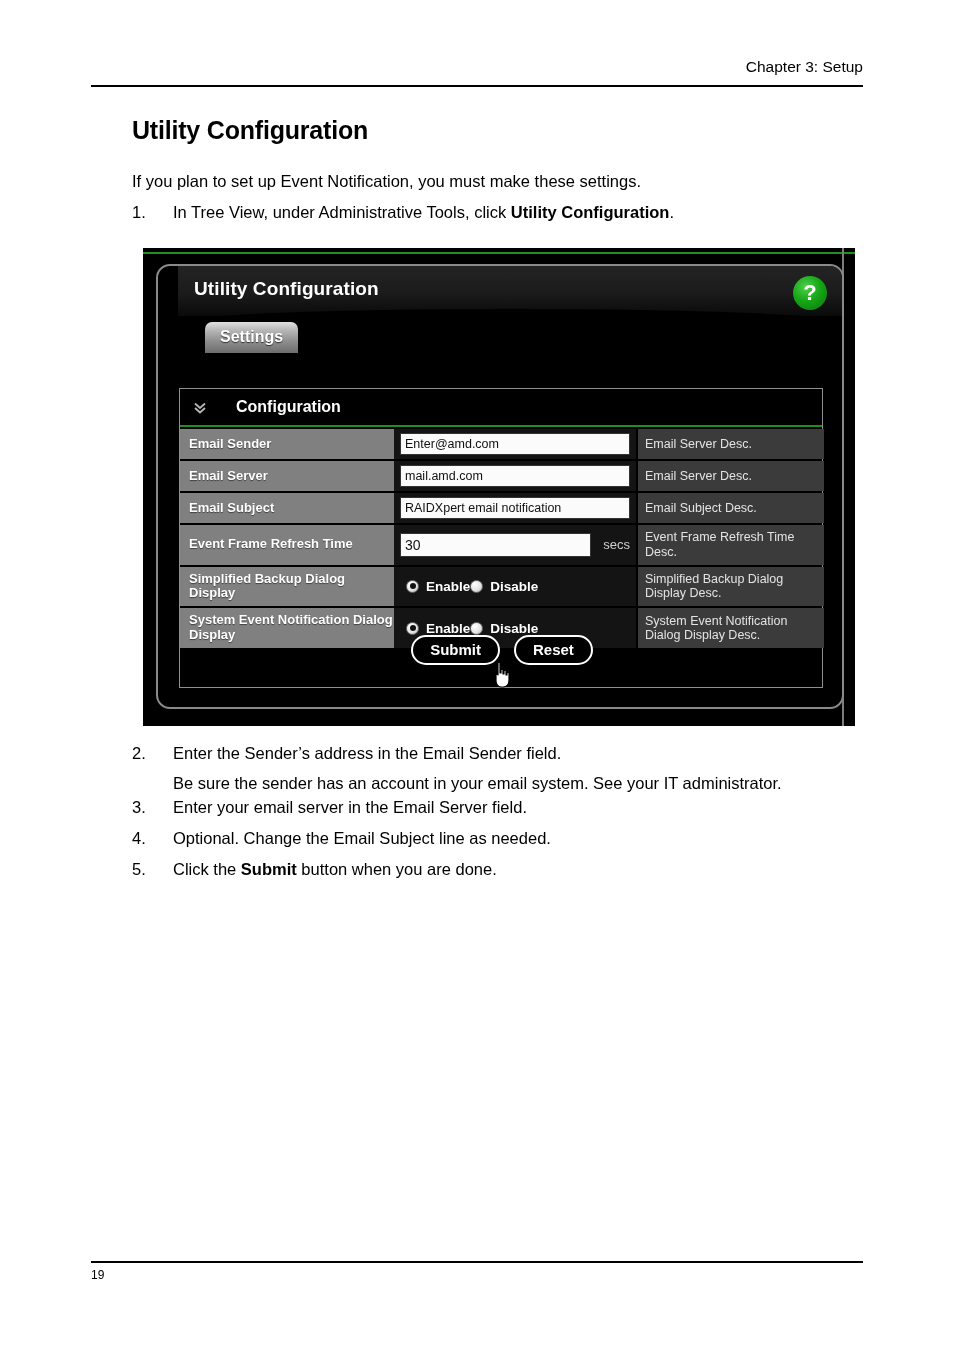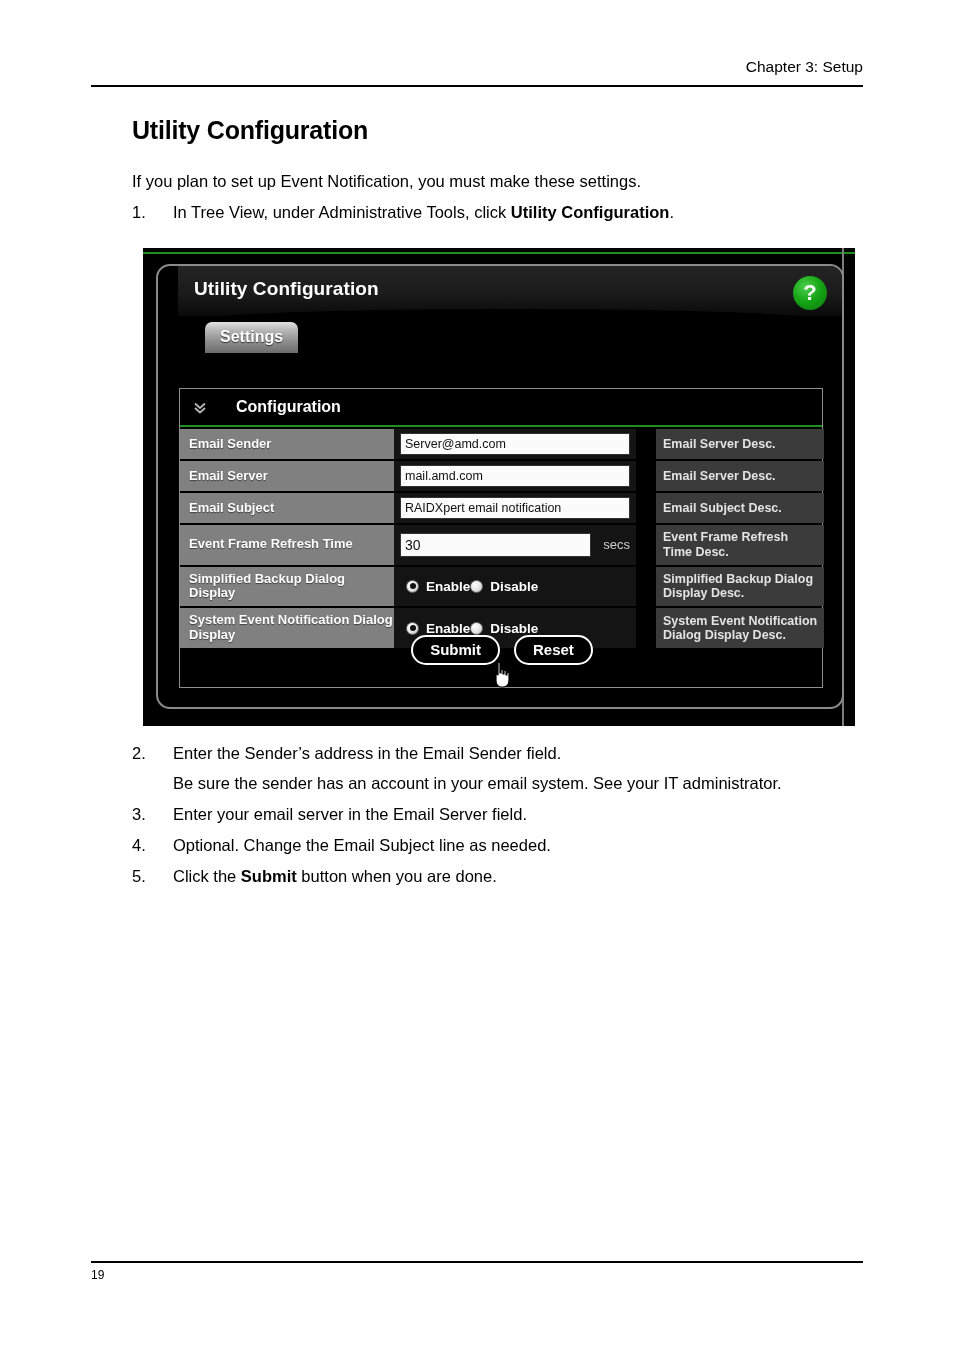--- a/index.html
+++ b/index.html
@@ -31,21 +31,21 @@
     position: absolute; left: 132px; top: 170px; width: 740px;
     font-size: 16.5px; line-height: 1.35;
   }
   .steps-top { position: absolute; left: 132px; top: 201px; width: 740px; }
   .steps-bot { position: absolute; left: 132px; top: 742px; width: 740px; }
   .step { display: flex; font-size: 16.5px; line-height: 1.45; margin-bottom: 7px; }
   .step .num { width: 41px; flex: 0 0 41px; }
   .step .txt { flex: 1; }
   .substep {
     margin-left: 41px; font-size: 16.5px; line-height: 1.45;
-    margin-bottom: 7px; margin-top: -1px;
+    margin-top: -1px;
   }
   b { font-weight: bold; }
 
   
   .doc-footer-rule {
     position: absolute; left: 91px; top: 1261px; width: 772px;
     height: 2px; background: #000;
   }
   .doc-footer {
     position: absolute; left: 91px; top: 1268px; width: 772px;
@@ -139,22 +139,21 @@
     background: #141414;
     display: flex; align-items: center;
     padding: 4px 6px 4px 6px;
   }
   .cell-desc {
     flex: 1;
     background: #3b3b3b; color: #e3e3e3;
     font-size: 12.5px; line-height: 1.18;
     padding: 5px 6px 5px 7px;
     display: flex; align-items: center;
-    margin-left: 20px;
-    font-weight: bold;
+    margin-left: 2px;
   }
   .tin {
     width: 100%; height: 22px;
     background: #fbfbfb; border: 1px solid #333;
     color: #111; font-size: 12.5px;
     padding: 0 4px; line-height: 20px;
     font-family: "Liberation Sans", sans-serif;
   }
   .combo-wrap { display: flex; align-items: center; width: 100%; }
   .combo {
@@ -230,21 +229,21 @@
             </svg>
           </span>
           <span class="card-head-label">Configuration</span>
         </div>
 
         <div class="rows">
 
           <div class="row">
             <div class="cell-label">Email Sender</div>
             <div class="cell-value">
-              <div class="tin">Server@amd.com</div>
+              <div class="tin">Enter@amd.com</div>
             </div>
             <div class="cell-desc">Email Server Desc.</div>
           </div>
 
           <div class="row">
             <div class="cell-label">Email Server</div>
             <div class="cell-value">
               <div class="tin">mail.amd.com</div>
             </div>
             <div class="cell-desc">Email Server Desc.</div>

